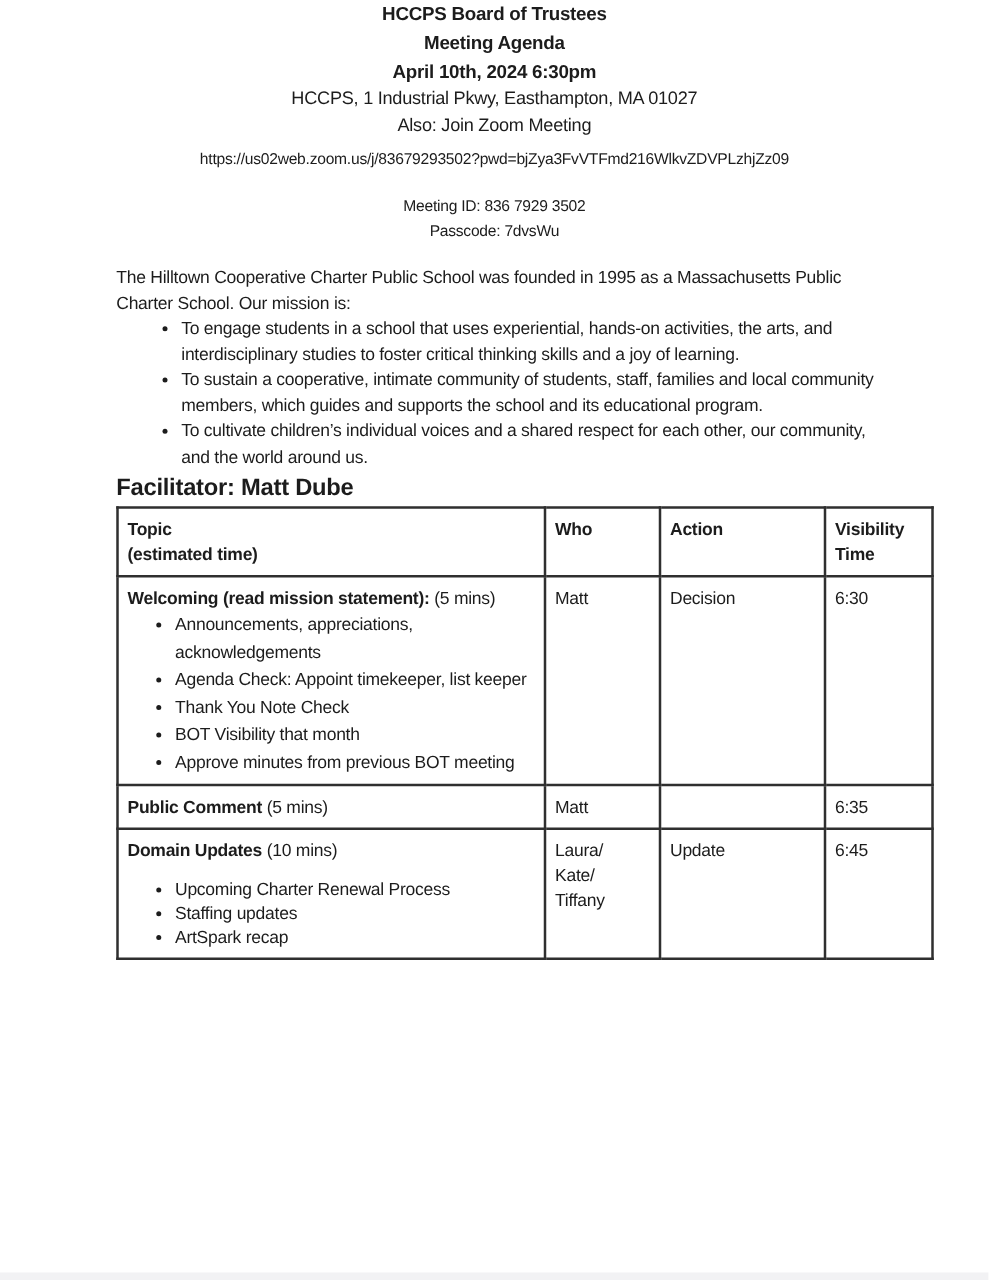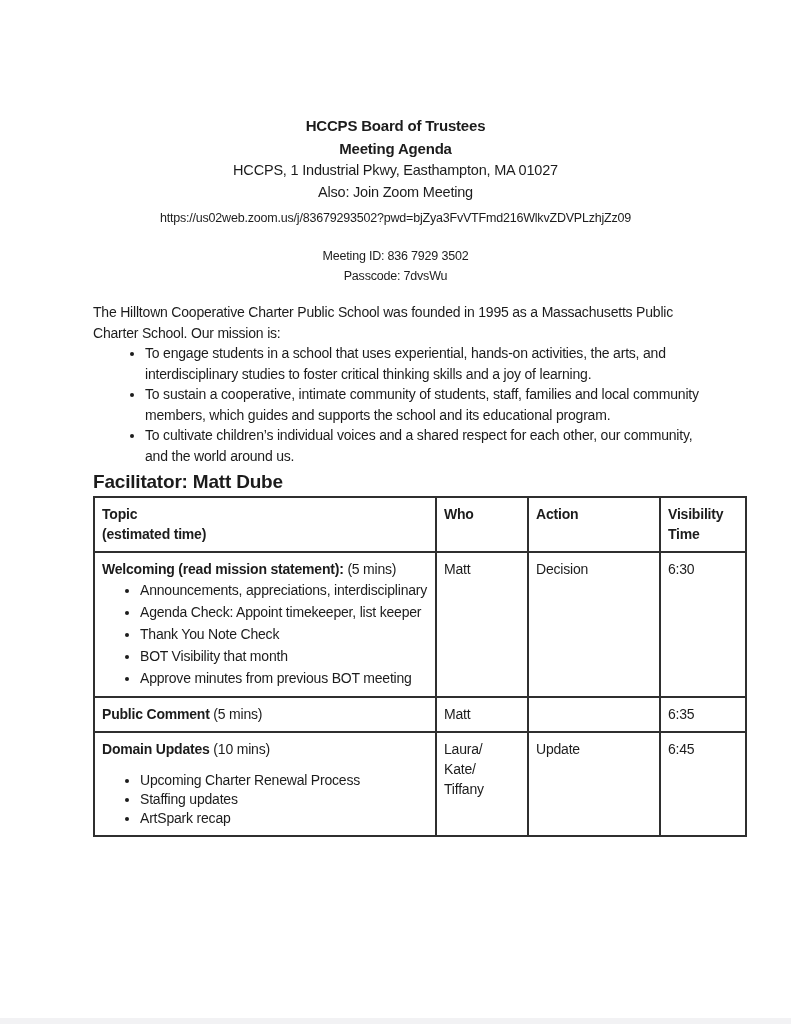--- a/index.html
+++ b/index.html
@@ -13,21 +13,20 @@
   .page{
     position:relative;
     width:791px;
     height:1024px;
     margin:0 auto;
     background:var(--bg);
     color:var(--text);
     font-family:"Liberation Sans", sans-serif;
     letter-spacing:-0.2px;
     overflow:hidden;
-    padding-top:114px;
   }
   
   .doc-header{ text-align:center; }
   .doc-header .h-bold{
     font-weight:bold;
     font-size:15px;
     line-height:23px;
   }
   .doc-header .h-reg{
     font-size:14.5px;
@@ -106,20 +105,21 @@
   }
 </style>
 </head>
 <body>
 
 <div class="page">
 
   <div class="doc-header">
     <div class="h-bold">HCCPS Board of Trustees</div>
     <div class="h-bold">Meeting Agenda</div>
+    <div class="h-bold">April 10th, 2024 6:30pm</div>
     <div class="h-reg">HCCPS, 1 Industrial Pkwy, Easthampton, MA 01027</div>
     <div class="h-reg">Also: Join Zoom Meeting</div>
     <div class="h-url">https://us02web.zoom.us/j/83679293502?pwd=bjZya3FvVTFmd216WlkvZDVPLzhjZz09</div>
     <div class="h-meet">
       <div>Meeting ID: 836 7929 3502</div>
       <div>Passcode: 7dvsWu</div>
     </div>
   </div>
 
   <div class="content">
@@ -149,21 +149,21 @@
           <th>Who</th>
           <th>Action</th>
           <th>Visibility Time</th>
         </tr>
       </thead>
       <tbody>
         <tr>
           <td>
             <span class="b">Welcoming (read mission statement):</span><span> (5 mins)</span>
             <ul class="loose">
-              <li>Announcements, appreciations, interdisciplinary</li>
+              <li>Announcements, appreciations, acknowledgements</li>
               <li>Agenda Check: Appoint timekeeper, list keeper</li>
               <li>Thank You Note Check</li>
               <li>BOT Visibility that month</li>
               <li>Approve minutes from previous BOT meeting</li>
             </ul>
           </td>
           <td>Matt</td>
           <td class="bottom">Decision</td>
           <td>6:30</td>
         </tr>

